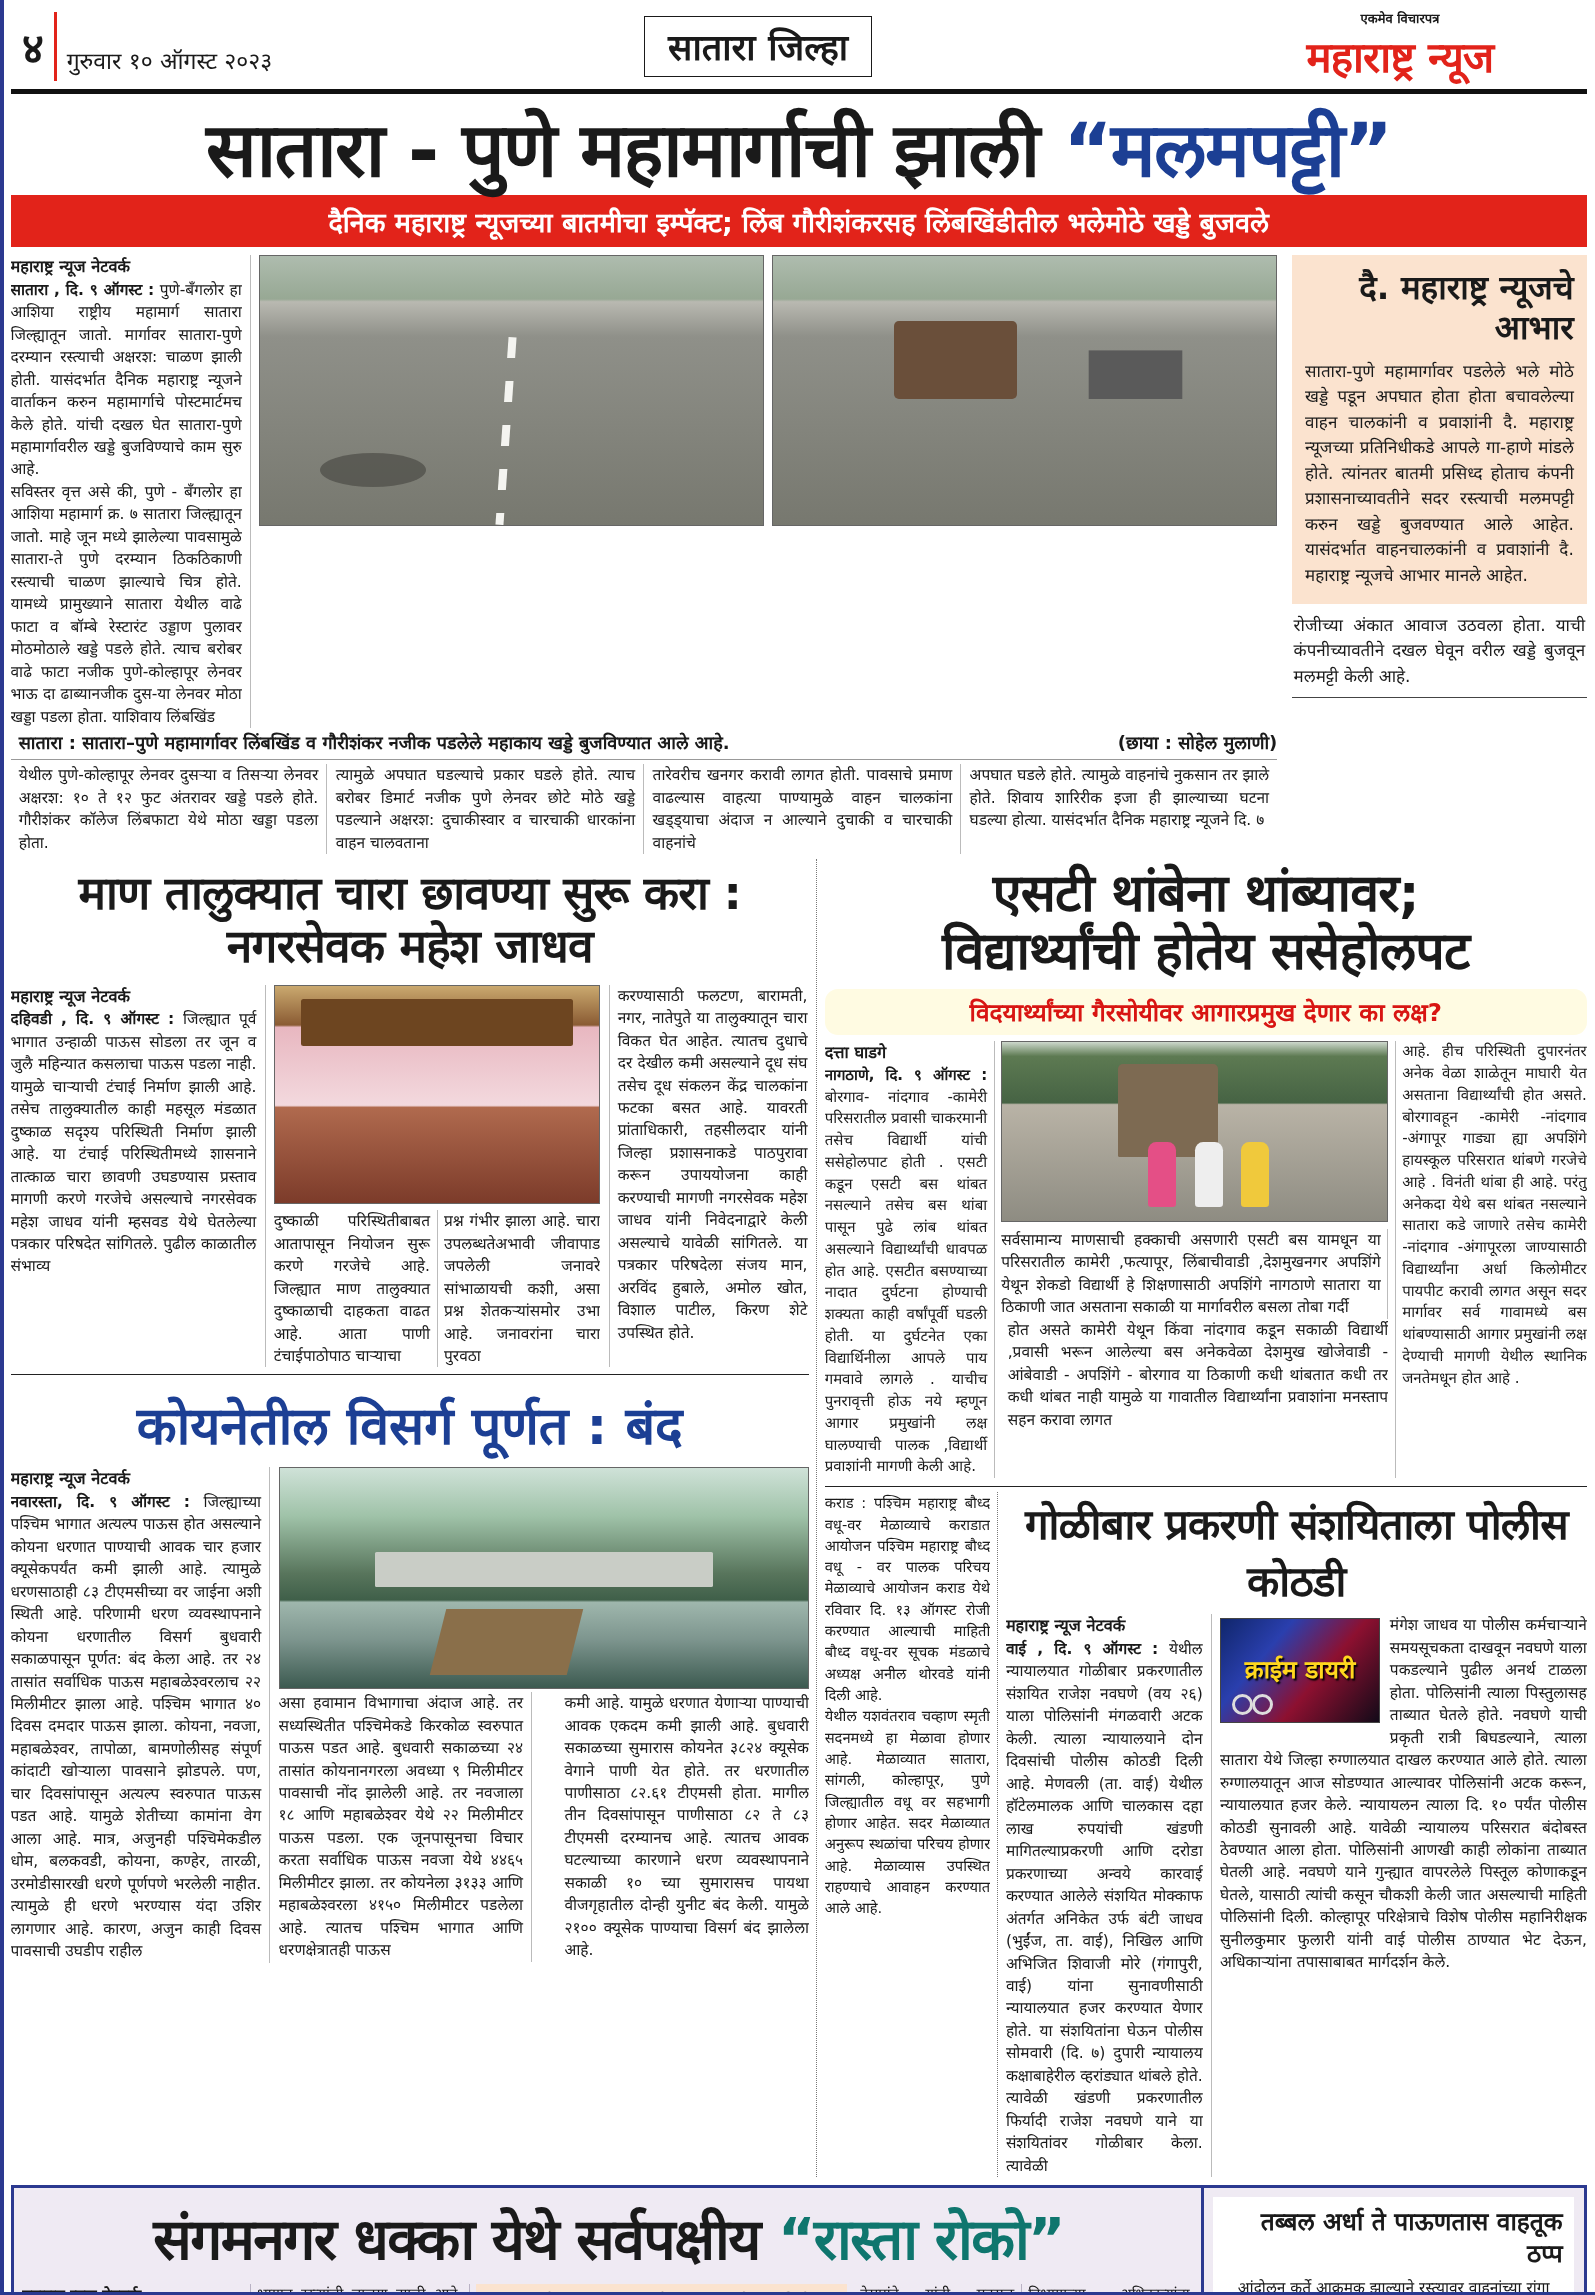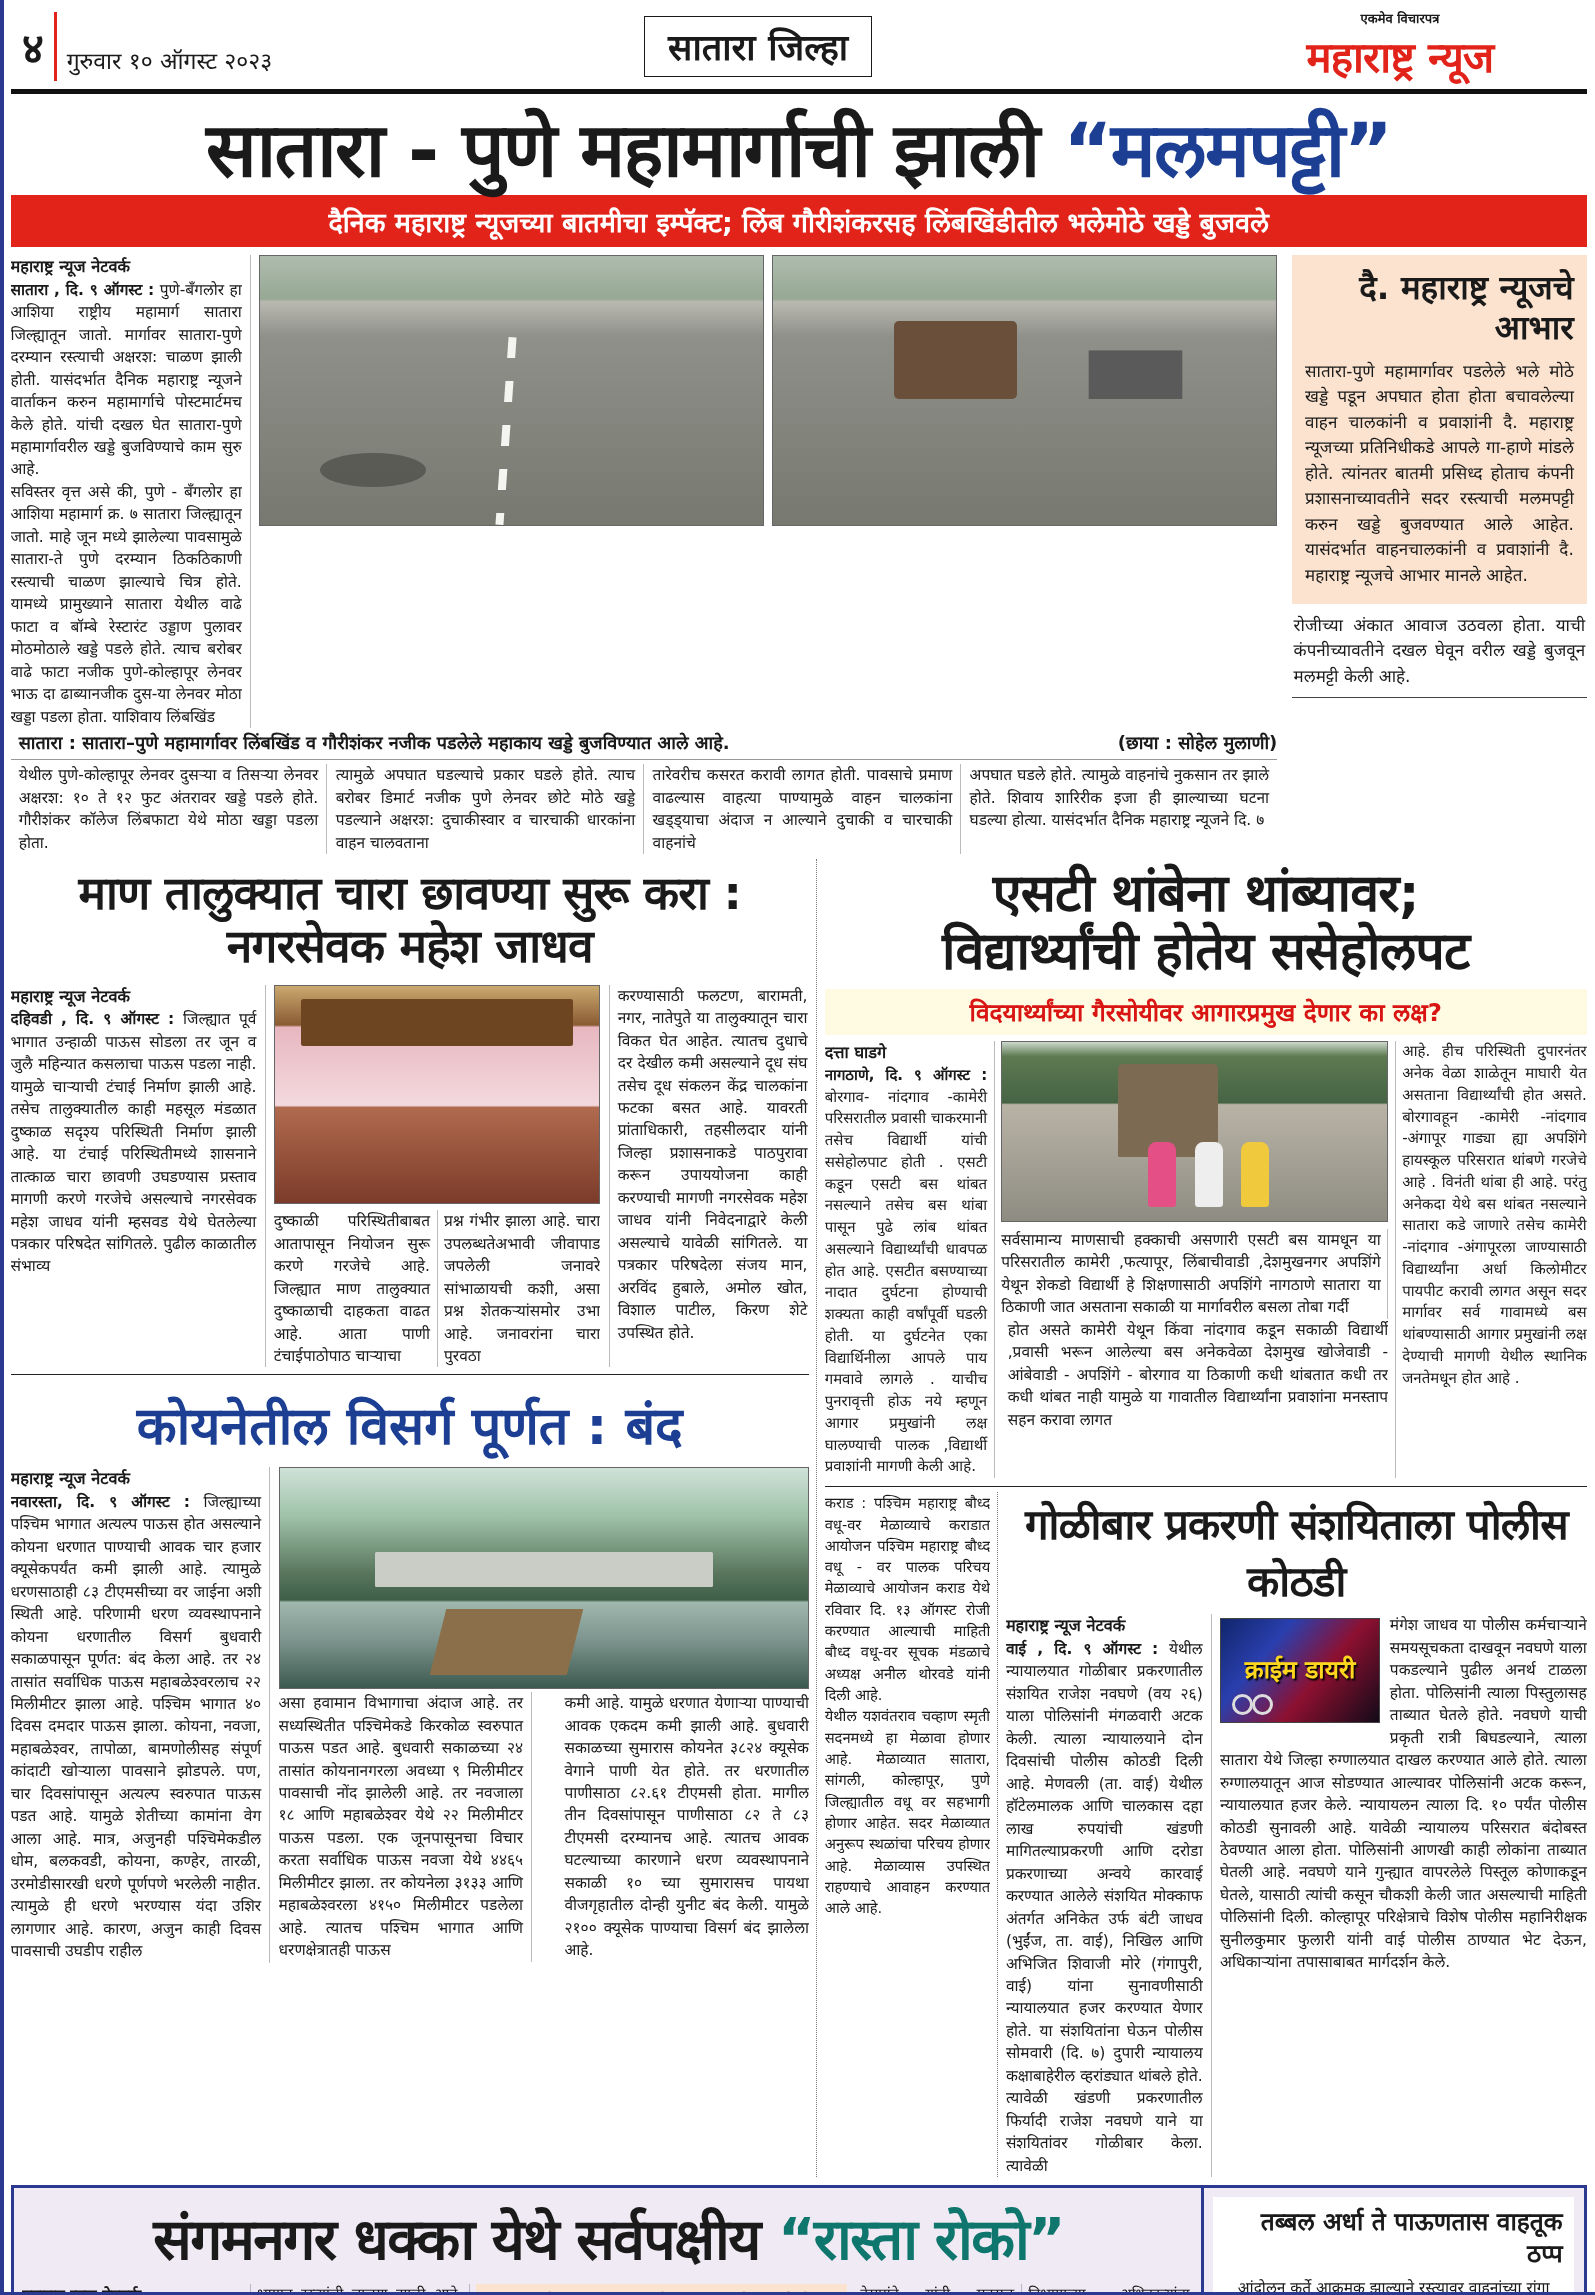--- a/index.html
+++ b/index.html
@@ -76,21 +76,21 @@
   .koyna-right { width:539px; padding-left:8.2px; }
   .ph-dam { height:222px; background:linear-gradient(#cfe2d8 0%,#9fc2a8 22%,#58755c 48%,#3f5f49 60%,#9fb7ad 61%,#7d958e 78%,#3c5a50 100%); }
   .ph-dam .wall { position:absolute; left:18%; top:38%; width:64%; height:16%; background:#c9cdc6; border-radius:1.6px; }
   .ph-dam .water { position:absolute; left:30%; bottom:6%; width:26%; height:30%; background:#8a6f4a; transform:skewX(-14deg); }
   .koyna-cols { display:flex; margin-top:3px;gap:24px; }
   .koyna-cols .col { flex:1; }
   .koyna-cols .col:first-child { padding-right:8.2px; border-right:0.8px solid #bbb; }
   .koyna-cols .col:last-child { padding-left:8.2px; }
 
   .st-head { text-align:center; font-size:52px; font-weight:bold; line-height:1.12; padding:4.9px 0; letter-spacing:-0.8px;}
-  .st-sub { background:#fffbe2; color:#d81512; text-align:center; font-size:24.5px; font-weight:bold; padding:6.5px 0; margin:3.3px 0 6.5px 0; }
+  .st-sub { background:#fffbe2; color:#d81512; text-align:center; font-size:24.5px; font-weight:bold; padding:6.5px 0; margin:3.3px 0 6.5px 0;border-radius:13px; }
   .st-body { display:flex; }
   .st-c1 { width:170px; padding-right:6.5px; border-right:0.8px solid #bbb; font-size:15px; }
   .st-mid { width:400px; padding:0 6.5px; }
   .ph-bus { height:181px; background:linear-gradient(#cdd8cc 0%,#5d7a52 8%,#466344 34%,#b9b3a6 35%,#8e8c82 100%); }
   .ph-bus .bus { position:absolute; left:30%; top:12%; width:26%; height:52%; background:#7d6a52; border-radius:4.9px 4.9px 1.6px 1.6px; }
   .ph-bus .kid1,.ph-bus .kid2,.ph-bus .kid3 { position:absolute; bottom:8%; width:28px; height:65px; background:#eee; border-radius:8.2px 8.2px 3.3px 3.3px; }
   .ph-bus .kid1{ left:38%; background:#e44f86;} .ph-bus .kid2{ left:50%; } .ph-bus .kid3{ left:62%; background:#f0c93c;}
   .st-mid-cols { display:flex; margin-top:6.5px;flex-direction:column; }
   .st-mid-cols .col { flex:1; }
   .st-mid-cols .col:first-child { padding-right:6.5px; border-right:0.8px solid #bbb; }
@@ -174,21 +174,21 @@
               </div>
           </div>
         </div>
         <div class="caption lead-caption">
           <span>सातारा : सातारा–पुणे महामार्गावर लिंबखिंड व गौरीशंकर नजीक पडलेले महाकाय खड्डे बुजविण्यात आले आहे.</span>
           <span>(छाया : सोहेल मुलाणी)</span>
         </div>
         <div class="lead-cont">
           <div class="col">येथील पुणे-कोल्हापूर लेनवर दुसऱ्या व तिसऱ्या लेनवर अक्षरश: १० ते १२ फुट अंतरावर खड्डे पडले होते. गौरीशंकर कॉलेज लिंबफाटा येथे मोठा खड्डा पडला होता.</div>
           <div class="col">त्यामुळे अपघात घडल्याचे प्रकार घडले होते. त्याच बरोबर डिमार्ट नजीक पुणे लेनवर छोटे मोठे खड्डे पडल्याने अक्षरश: दुचाकीस्वार व चारचाकी धारकांना वाहन चालवताना</div>
-          <div class="col">तारेवरीच कसरत करावी लागत होती. पावसाचे प्रमाण वाढल्यास वाहत्या पाण्यामुळे वाहन चालकांना खड्ड्याचा अंदाज न आल्याने दुचाकी व चारचाकी वाहनांचे</div>
+          <div class="col">तारेवरीच खनगर करावी लागत होती. पावसाचे प्रमाण वाढल्यास वाहत्या पाण्यामुळे वाहन चालकांना खड्ड्याचा अंदाज न आल्याने दुचाकी व चारचाकी वाहनांचे</div>
           <div class="col">अपघात घडले होते. त्यामुळे वाहनांचे नुकसान तर झाले होते. शिवाय शारिरीक इजा ही झाल्याच्या घटना घडल्या होत्या. यासंदर्भात दैनिक महाराष्ट्र न्यूजने दि. ७</div>
         </div>
       </div>
 
       <aside class="sidebar">
         <div class="thanks-box">
           <div class="thanks-title">दै. महाराष्ट्र न्यूजचे आभार</div>
           <div class="thanks-body">सातारा-पुणे महामार्गावर पडलेले भले मोठे खड्डे पडून अपघात होता होता बचावलेल्या वाहन चालकांनी व प्रवाशांनी दै. महाराष्ट्र न्यूजच्या प्रतिनिधीकडे आपले गा-हाणे मांडले होते. त्यांनतर बातमी प्रसिध्द होताच कंपनी प्रशासनाच्यावतीने सदर रस्त्याची मलमपट्टी करुन खड्डे बुजवण्यात आले आहेत. यासंदर्भात वाहनचालकांनी व प्रवाशांनी दै. महाराष्ट्र न्यूजचे आभार मानले आहेत.</div>
         </div>
         <div class="thanks-below col">रोजीच्या अंकात आवाज उठवला होता. याची कंपनीच्यावतीने दखल घेवून वरील खड्डे बुजवून मलमट्टी केली आहे.</div>

